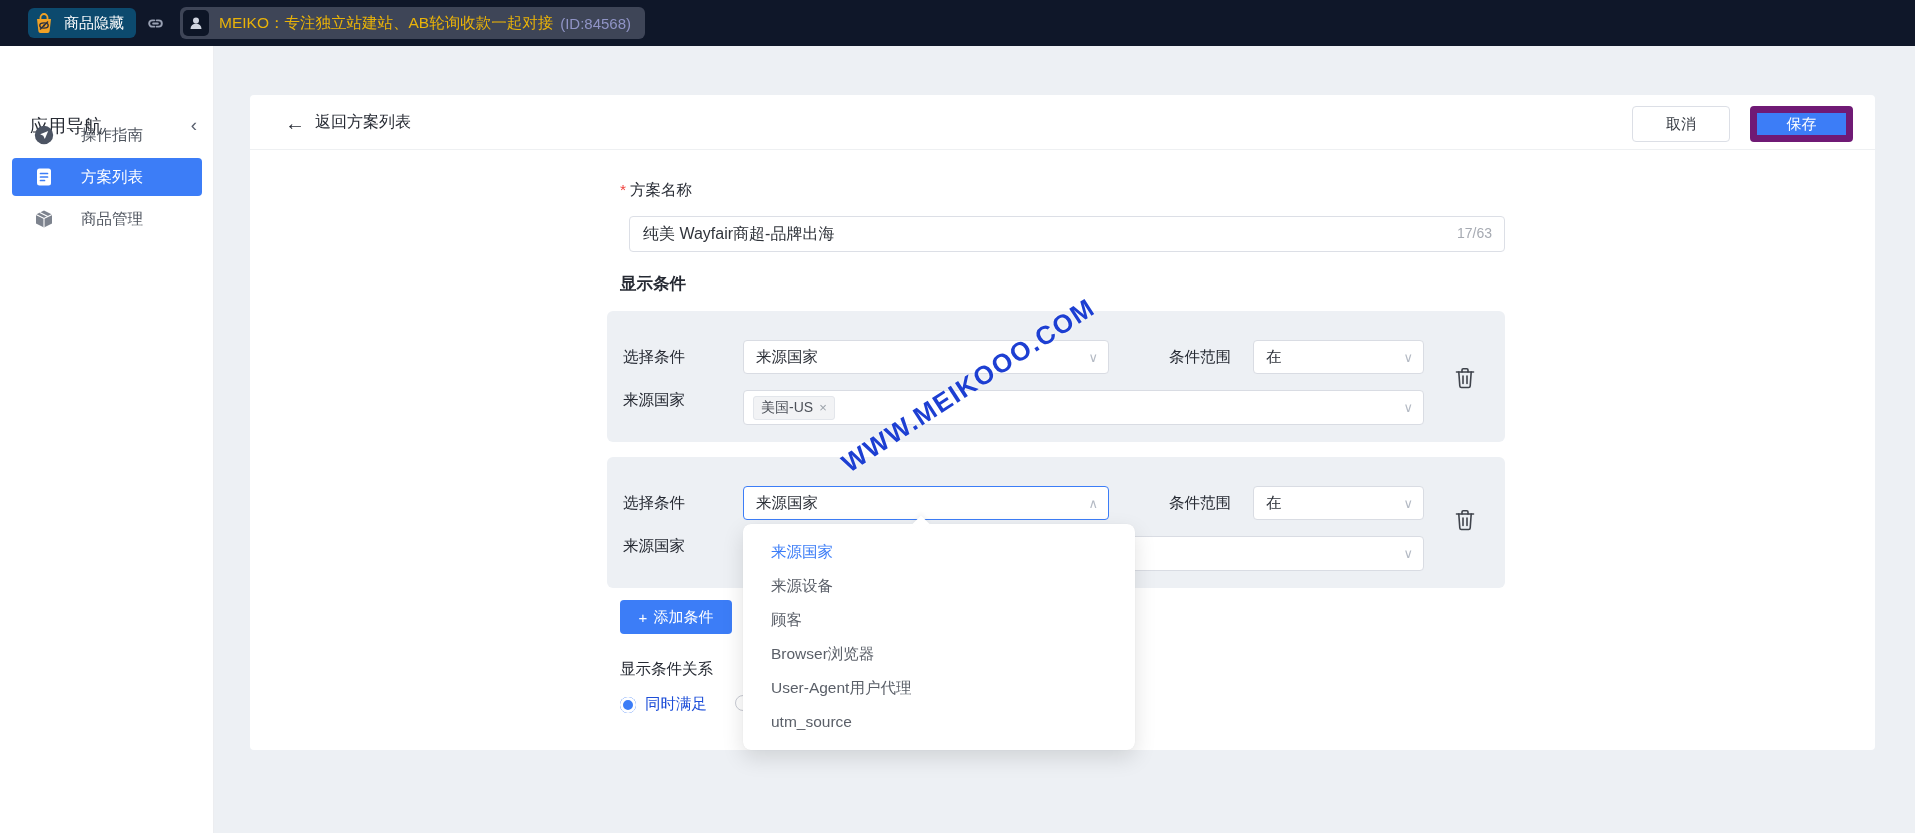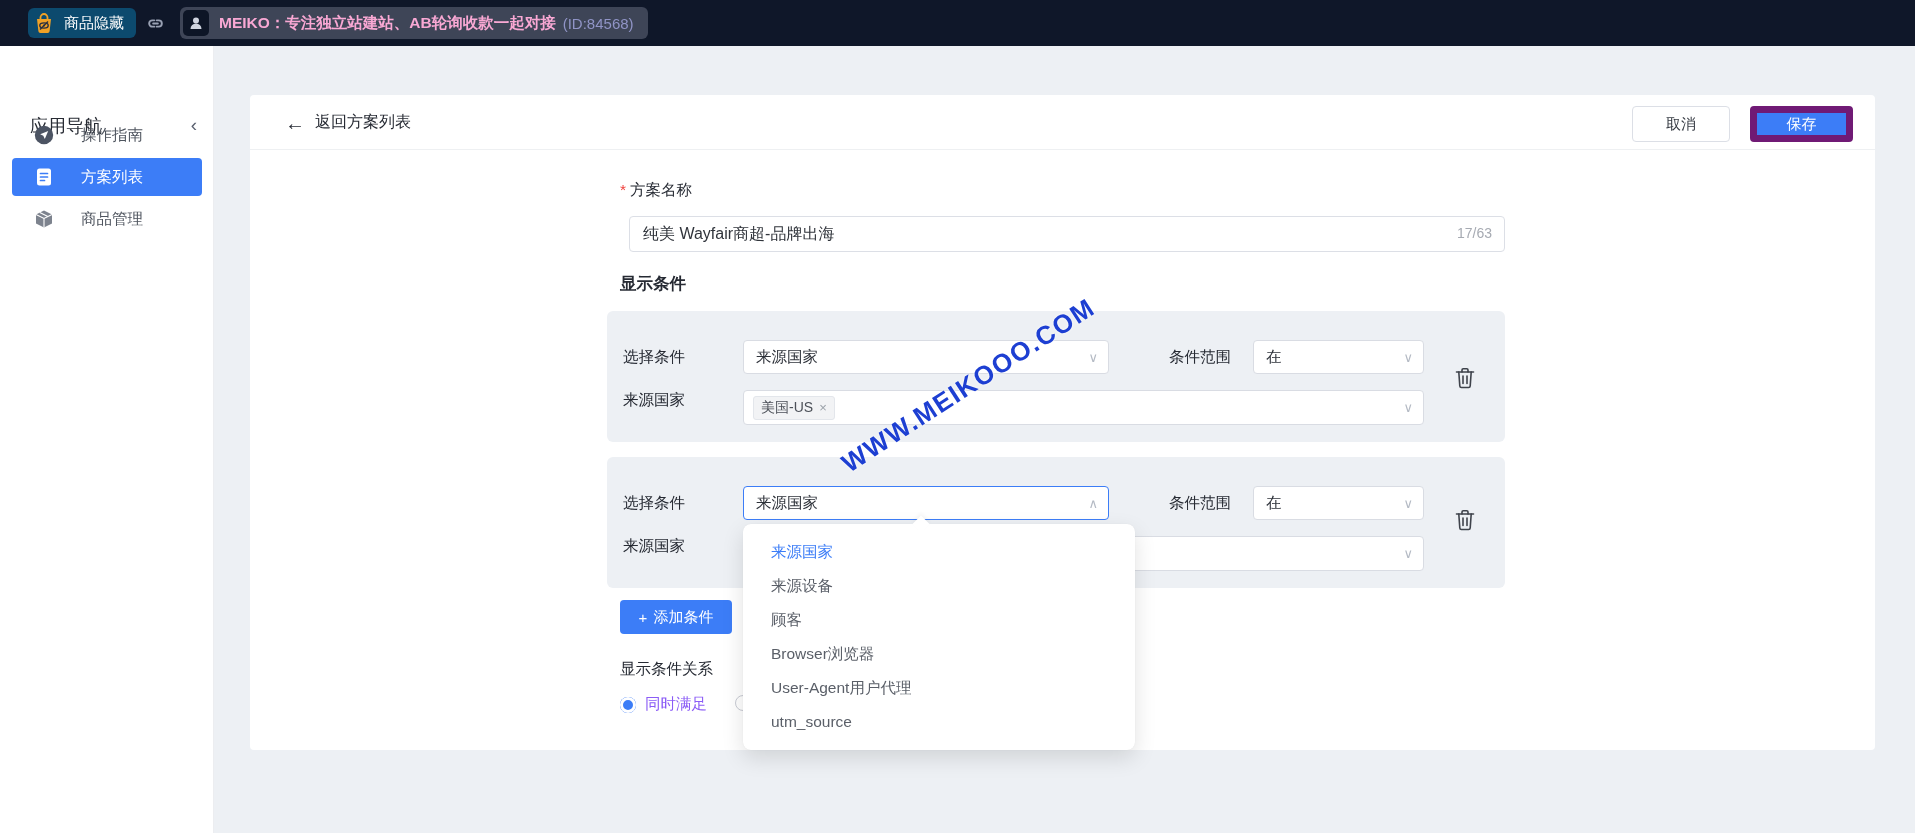--- a/index.html
+++ b/index.html
@@ -10,21 +10,21 @@
   .topbar { position:absolute; left:0; top:0; width:1915px; height:46px; background:#0f1729; z-index:40; }
   .badge-pill { position:absolute; left:28px; top:8px; height:30px; background:#0c4a6e;
     border-radius:6px; display:flex; align-items:center; padding:0 12px 0 4px; gap:8px; }
   .badge-pill .label { color:#fff; font-size:15px; }
   .bag-ico { width:24px; height:24px; display:block; }
   .link-ico { position:absolute; left:146px; top:14px; width:19px; height:19px; }
   .store-pill { position:absolute; left:180px; top:7px; height:32px; background:#3e4557;
     border-radius:6px; display:flex; align-items:center; padding:0 14px 0 3px; }
   .avatar { width:26px; height:26px; background:#0d1526; border-radius:5px;
     display:flex; align-items:center; justify-content:center; }
-  .store-name { color:#f9a8d4; font-size:15.5px; margin-left:10px;font-weight:bold; }
+  .store-name { color:#eab308; font-size:15.5px; margin-left:10px; }
   .store-id { color:#9094c6; font-size:15px; margin-left:7px; }
 
   
   .sidebar { position:absolute; left:0; top:46px; width:214px; height:787px; background:#fff;
     border-right:1px solid #ecedf0; z-index:30;padding-left:17px; }
   .side-title { position:absolute; left:30px; top:68px; font-size:18px; color:#272b33; }
   .side-collapse { position:absolute; right:16px; top:68px; font-size:19px; color:#5a6170; cursor:pointer; }
   .side-item { position:absolute; left:12px; width:190px; height:38px; border-radius:4px;
     display:flex; align-items:center; padding-left:22px; gap:27px; cursor:pointer; }
   .side-item .txt { font-size:15.5px; color:#4e545e; }
@@ -68,21 +68,21 @@
     display:flex; align-items:center; padding:0 7px; gap:6px; font-size:14px; color:#4c5058; margin-left:-3px; }
   .tag .x { color:#9aa0a8; font-size:13px; cursor:pointer; }
   .trash { position:absolute; left:848px; top:56px; width:20px; height:22px; cursor:pointer; }
 
   .add-btn { position:absolute; left:370px; top:505px; width:112px; height:34px; background:#3c7df7;
     color:#fff; border-radius:4px; font-size:15px; display:flex; align-items:center; justify-content:center;
     gap:6px; cursor:pointer; }
   .radio-row { position:absolute; left:370px; top:599px; display:flex; align-items:center; gap:9px; }
   .radio-on { width:16px; height:16px; border-radius:50%; background:#3c7df7;
     box-shadow:inset 0 0 0 3px #fff, inset 0 0 0 8px #3c7df7; cursor:pointer; }
-  .radio-label-on { font-size:15.5px; color:#8b5cf6; cursor:pointer; }
+  .radio-label-on { font-size:15.5px; color:#1d4ed8; cursor:pointer; }
   .radio-ghost { position:absolute; left:485px; top:600px; width:16px; height:16px; border-radius:50%;
     background:#fff; border:1px solid #c9ccd4; }
 
   
   .dropdown { position:absolute; left:743px; top:524px; width:392px; background:#fff; border-radius:8px;
     box-shadow:0 8px 22px rgba(0,0,0,.12), 0 0 1px rgba(0,0,0,.08); padding:11px 0; z-index:50; }
   .dropdown .notch { position:absolute; left:172px; top:-6px; width:12px; height:12px; background:#fff;
     transform:rotate(45deg); box-shadow:-2px -2px 4px rgba(0,0,0,.04); }
   .opt { height:34px; line-height:34px; padding-left:28px; font-size:15.5px; color:#5a5f68; cursor:pointer; }
   .opt.selected { color:#3c7df7; }

